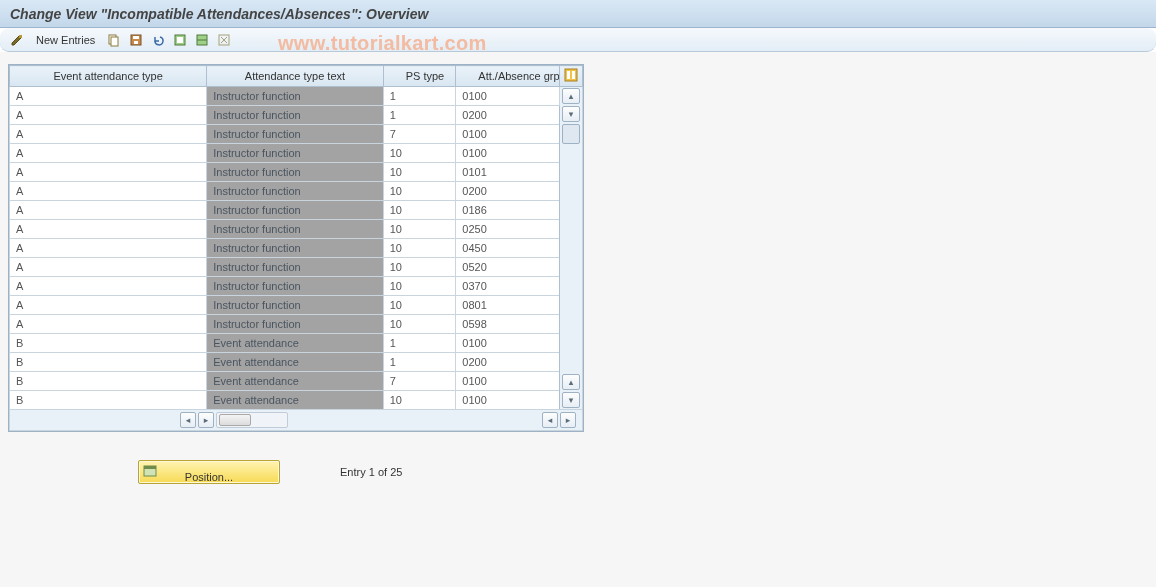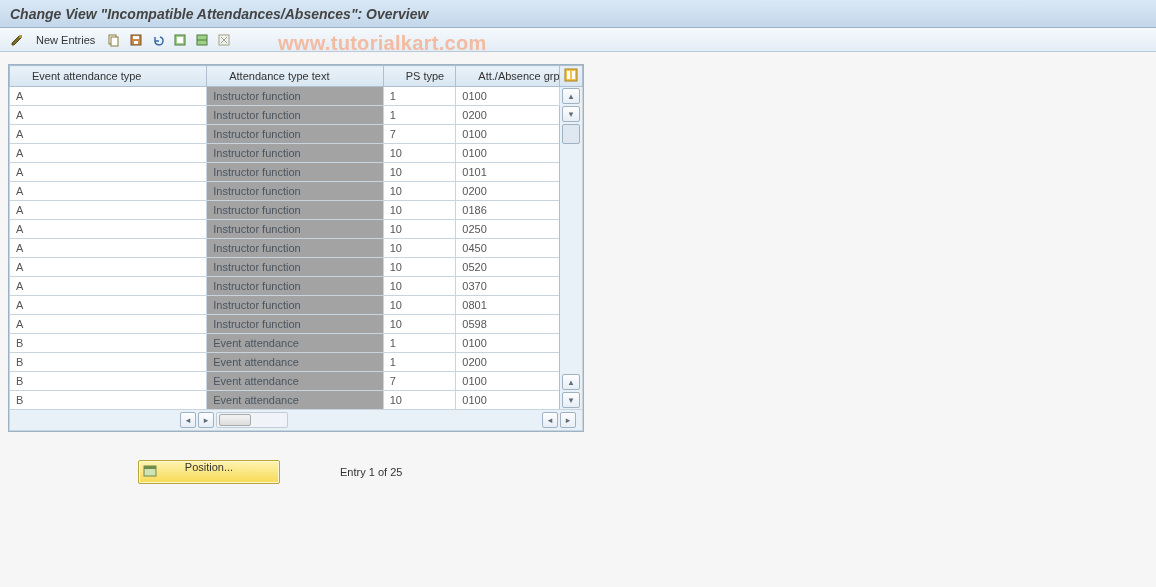--- a/index.html
+++ b/index.html
@@ -33,20 +33,21 @@
   .toolbar {
     background: linear-gradient(#f5f9fc, #e3edf6);
     border-bottom: 1px solid #b8c9d9;
     padding: 3px 8px;
     height: 24px;
     box-sizing: border-box;
     display: flex;
     align-items: center;
     gap: 4px;
     position: relative;
+    border-radius: 9px;
   }
   .toolbar .tbtn {
     width: 18px;
     height: 18px;
     display: inline-flex;
     align-items: center;
     justify-content: center;
     cursor: pointer;
     border-radius: 2px;
   }
@@ -87,21 +88,21 @@
 
   .data-table {
     width: 100%;
     border-collapse: collapse;
     table-layout: fixed;
   }
   .data-table th {
     background: linear-gradient(#eaf2f9, #d8e6f1);
     border: 1px solid #aec0cf;
     padding: 4px 22px;
-    text-align: left;
+    text-align: center;
     font-weight: normal;
     color: #333;
     height: 17px;
     box-sizing: border-box;
     overflow: hidden;
     white-space: nowrap;
   }
   .data-table th.config-col {
     width: 22px;
     text-align: center;
@@ -208,21 +209,21 @@
     align-items:center;
   }
   .position-btn {
     margin-left: 130px;
     width: 140px;
     height: 22px;
     background: linear-gradient(#fff4b2, #f7da55);
     border: 1px solid #b9a437;
     border-radius: 2px;
     display:flex;
-    align-items:flex-start;
+    align-items:flex-end;
     justify-content:center;
     gap:8px;
     color:#333;
     cursor:pointer;
     box-shadow: inset 0 0 0 1px #fff8d4;
     position:relative;
   }
   .position-btn .pico {
     position:absolute; left:4px; top:3px;
   }

